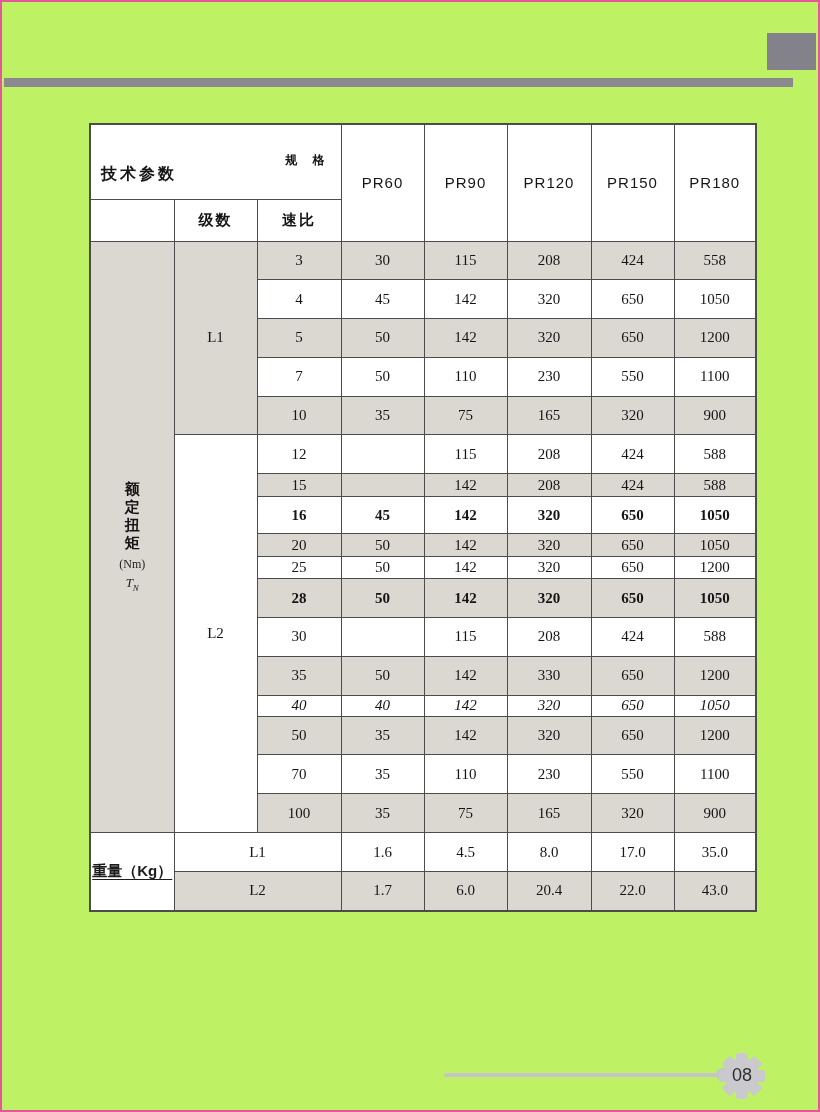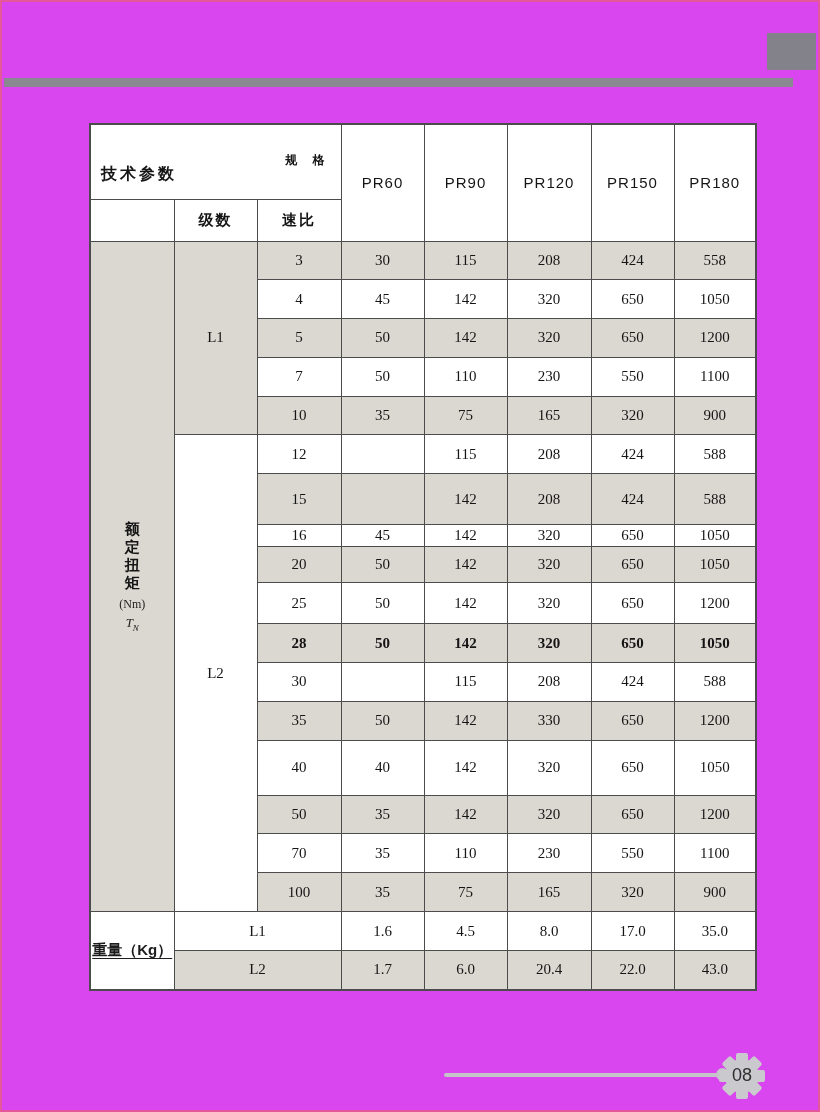--- a/index.html
+++ b/index.html
@@ -1,17 +1,17 @@
 <!DOCTYPE html>
 <html><head>
 <meta charset="utf-8">
 <style>
   html,body{margin:0;padding:0;background:#fff;}
   .page{position:relative;width:820px;height:1112px;box-sizing:border-box;
-        border:2px solid #e4589b;background:#d946ef;overflow:hidden;
+        border:2px solid #e4589b;background:#bef264;overflow:hidden;
         font-family:"Liberation Sans",sans-serif;color:#1c1c1c;}
   .top-square{position:absolute;left:765px;top:31px;width:49px;height:37px;background:#83828a;}
   .top-bar{position:absolute;left:2px;top:76px;width:789px;height:9px;background:#8a898f;}
 
   table.spec{position:absolute;left:87px;top:121px;width:666px;
              border-collapse:collapse;table-layout:fixed;
              border:2px solid #4c4c4c;}
   table.spec th,table.spec td{border:1px solid #4c4c4c;padding:0;margin:0;
              text-align:center;vertical-align:middle;background:#fff;overflow:hidden;}
   tr.sh > td{background:#dbd7d1;}
@@ -138,45 +138,45 @@
         </tr>
         <tr style="height: 38.8px;">
           <td class="st num" rowspan="12">L2</td>
           <td class="num">12</td>
           <td class="num"></td>
           <td class="num">115</td>
           <td class="num">208</td>
           <td class="num">424</td>
           <td class="num">588</td>
         </tr>
-        <tr class="sh" style="height: 51px;">
+        <tr class="sh" style="height: 23px;">
           <td class="num">15</td>
           <td class="num"></td>
           <td class="num">142</td>
           <td class="num">208</td>
           <td class="num">424</td>
           <td class="num">588</td>
         </tr>
-        <tr style="height: 22px;">
+        <tr style="height: 37px; font-weight: bold;">
           <td class="num">16</td>
           <td class="num">45</td>
           <td class="num">142</td>
           <td class="num">320</td>
           <td class="num">650</td>
           <td class="num">1050</td>
         </tr>
-        <tr class="sh" style="height: 36px;">
+        <tr class="sh" style="height: 23px;">
           <td class="num">20</td>
           <td class="num">50</td>
           <td class="num">142</td>
           <td class="num">320</td>
           <td class="num">650</td>
           <td class="num">1050</td>
         </tr>
-        <tr style="height: 41px;">
+        <tr style="height: 22px;">
           <td class="num">25</td>
           <td class="num">50</td>
           <td class="num">142</td>
           <td class="num">320</td>
           <td class="num">650</td>
           <td class="num">1200</td>
         </tr>
         <tr class="sh" style="height: 38.8px; font-weight: bold;">
           <td class="num">28</td>
           <td class="num">50</td>
@@ -194,21 +194,21 @@
           <td class="num">588</td>
         </tr>
         <tr class="sh" style="height: 38.8px;">
           <td class="num">35</td>
           <td class="num">50</td>
           <td class="num">142</td>
           <td class="num">330</td>
           <td class="num">650</td>
           <td class="num">1200</td>
         </tr>
-        <tr style="height: 55px;">
+        <tr style="height: 21px; font-style: italic;">
           <td class="num">40</td>
           <td class="num">40</td>
           <td class="num">142</td>
           <td class="num">320</td>
           <td class="num">650</td>
           <td class="num">1050</td>
         </tr>
         <tr class="sh" style="height: 38.8px;">
           <td class="num">50</td>
           <td class="num">35</td>

